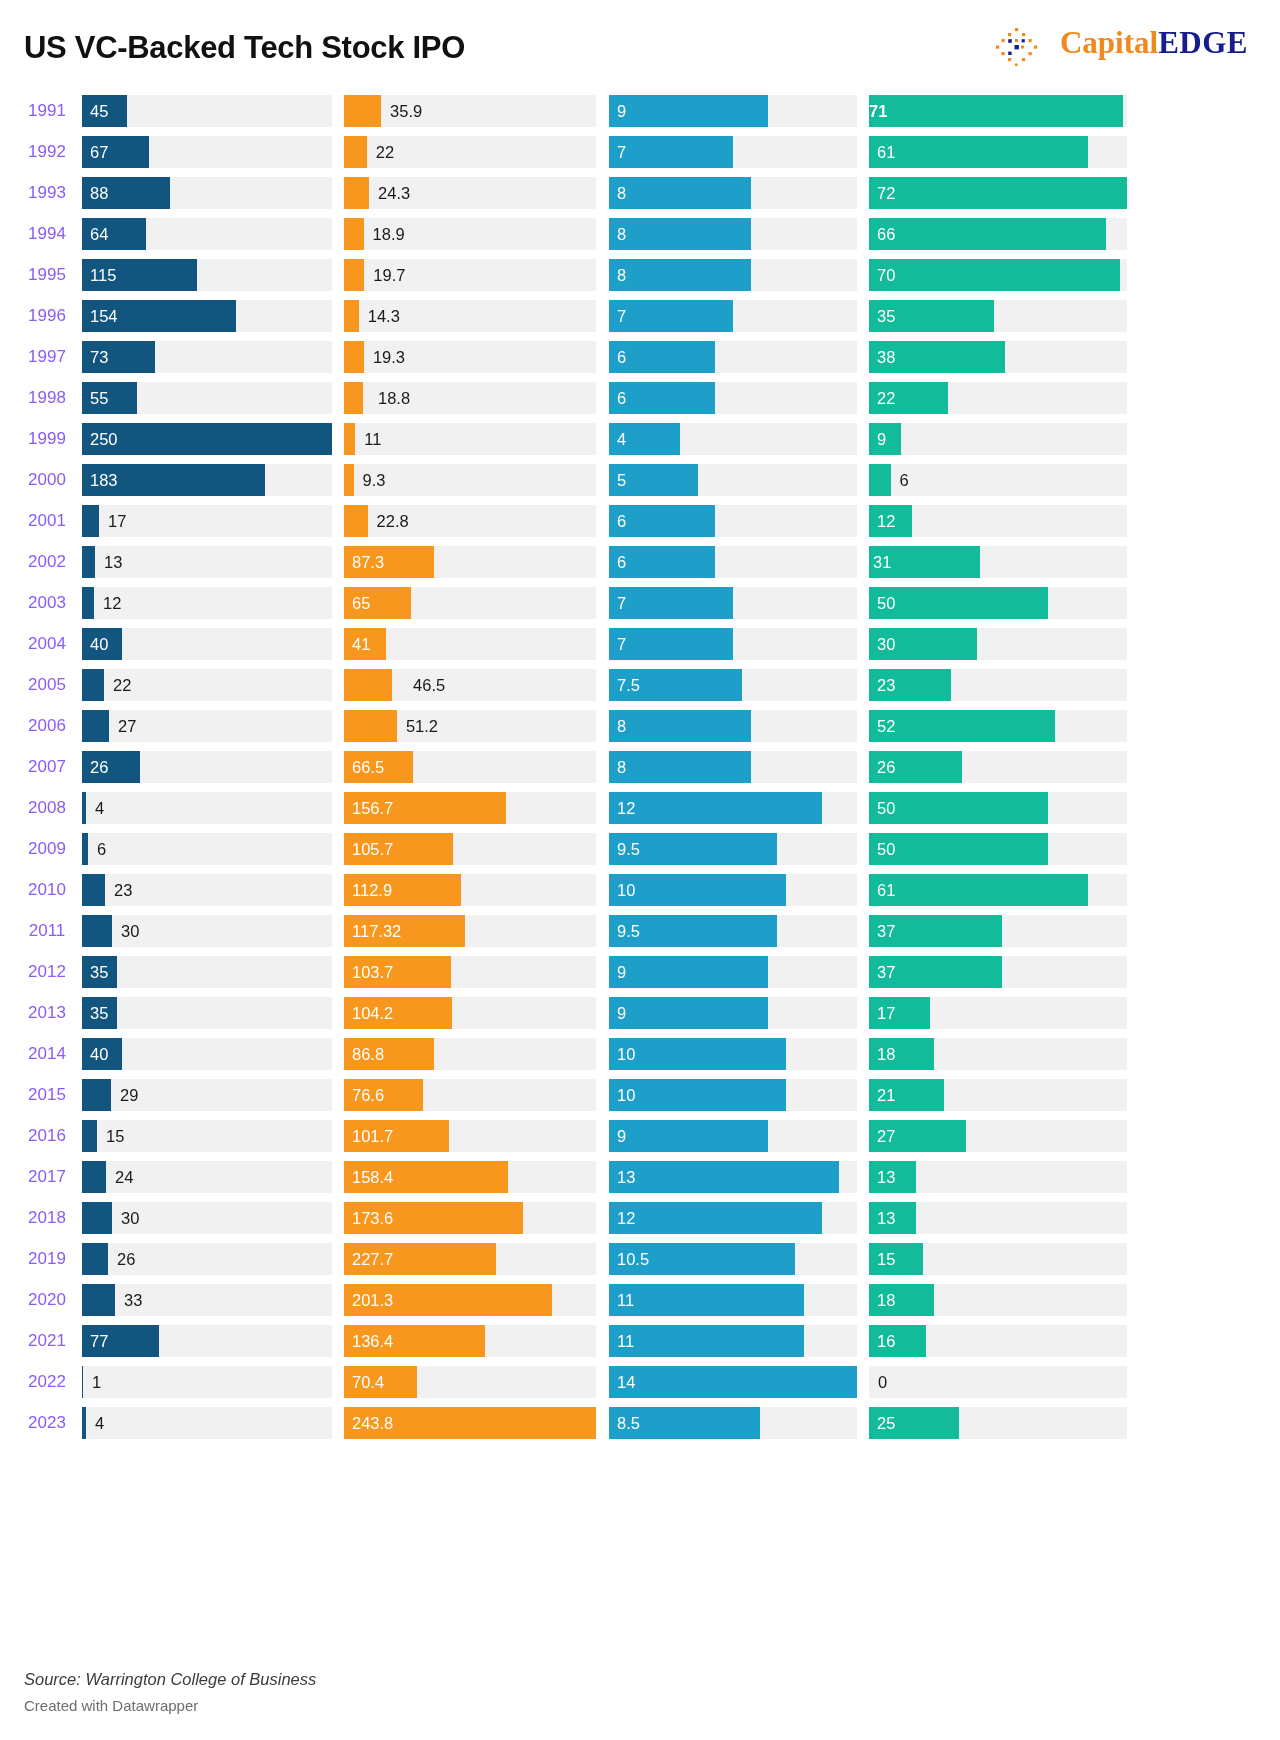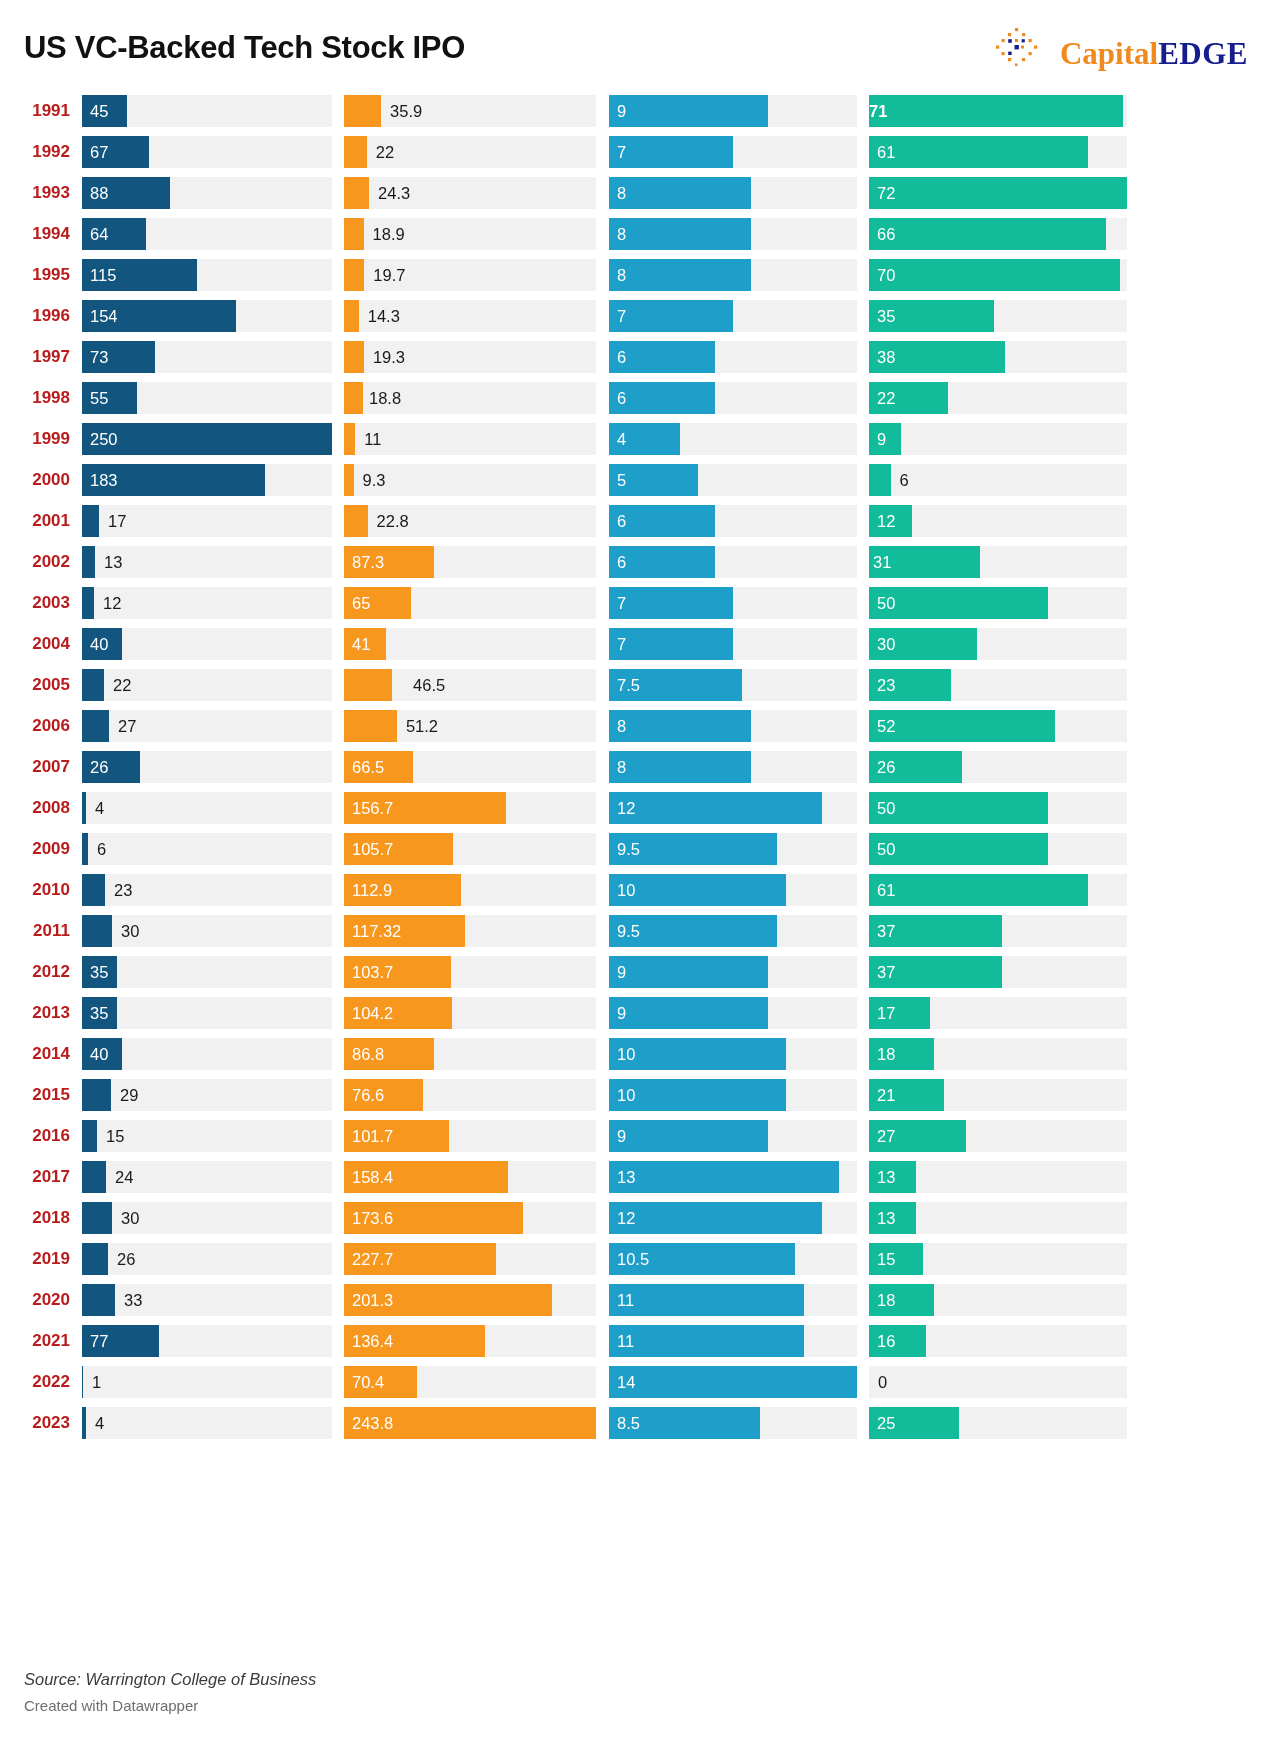--- a/index.html
+++ b/index.html
@@ -33,21 +33,21 @@
   }
   .title {
     font-size: 31px;
     font-weight: bold;
     letter-spacing: -0.3px;
     color: #111111;
     white-space: nowrap;
   }
   .logo {
     display: flex;
-    align-items: flex-end;
+    align-items: flex-start;
     gap: 20px;
     padding-right: 8px;
   }
   .logo-mark {
     width: 46px;
     height: 42px;
     flex: 0 0 auto;
   }
   .logo-text {
     font-family: "Liberation Serif", serif;
@@ -81,26 +81,25 @@
   
   .rows { margin-top: 8px; }
   .row {
     display: flex;
     align-items: center;
     height: 41px;
   }
   .yr {
     width: 58px;
     flex: 0 0 58px;
-    text-align: right;
+    text-align: center;
     padding-right: 12px;
     box-sizing: border-box;
     font-size: 17px;
-    color: #b91c1c;
-    font-weight: bold;
+    color: #8b5cf6;
   }
   .cell {
     position: relative;
     height: 32px;
     box-sizing: border-box;
   }
   .cell.c1 { flex: 0 0 262px; }
   .cell.c2 { flex: 0 0 265px; }
   .cell.c3 { flex: 0 0 260px; }
   .cell.c4 { flex: 0 0 265px; }
@@ -353,21 +352,21 @@
       <div class="row">
         <div class="yr">1998</div>
         <div class="cell c1">
           <div class="track"></div>
           <div class="bar b1" style="width: 55px;"></div>
           <div class="lbl inside" style="left: 8px;">55</div>
         </div>
         <div class="cell c2">
           <div class="track"></div>
           <div class="bar b2" style="width: 19.4px;"></div>
-          <div class="lbl outside" style="left: 25px;">18.8</div>
+          <div class="lbl outside" style="left: 34px;">18.8</div>
         </div>
         <div class="cell c3">
           <div class="track"></div>
           <div class="bar b3" style="width: 106.3px;"></div>
           <div class="lbl inside" style="left: 8px;">6</div>
         </div>
         <div class="cell c4">
           <div class="track"></div>
           <div class="bar b4" style="width: 78.8px;"></div>
           <div class="lbl inside" style="left: 8px;">22</div>

